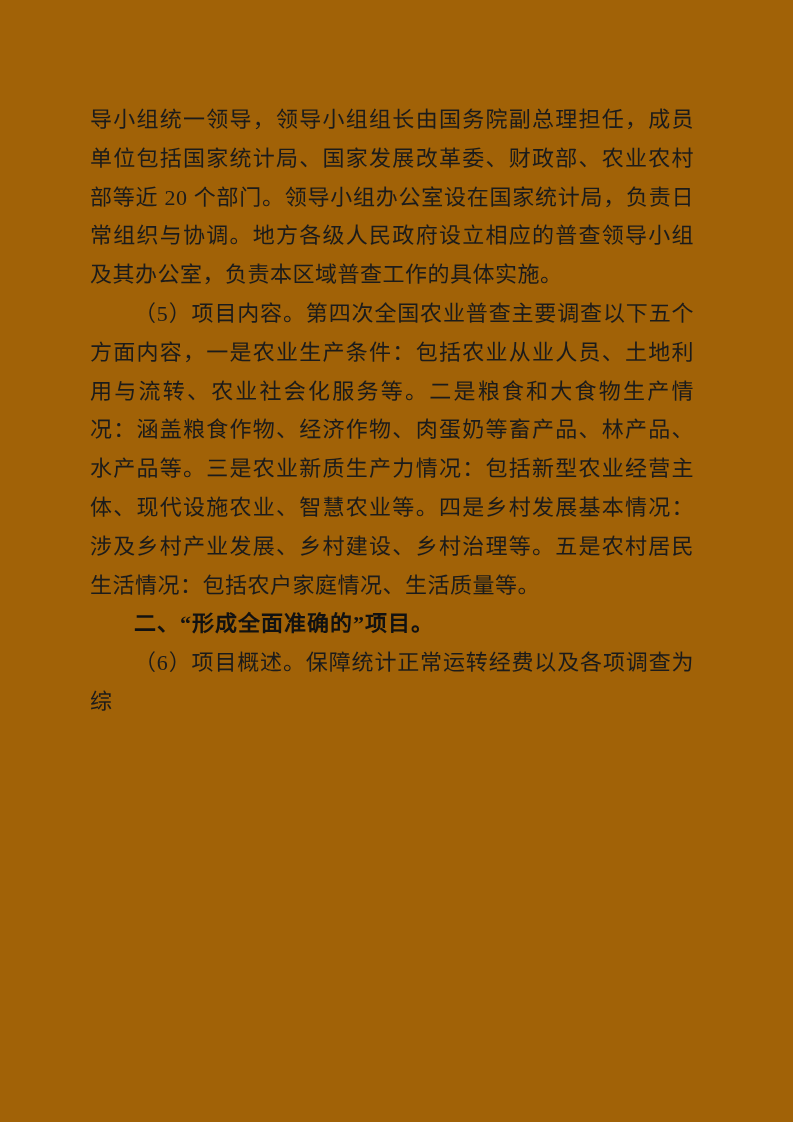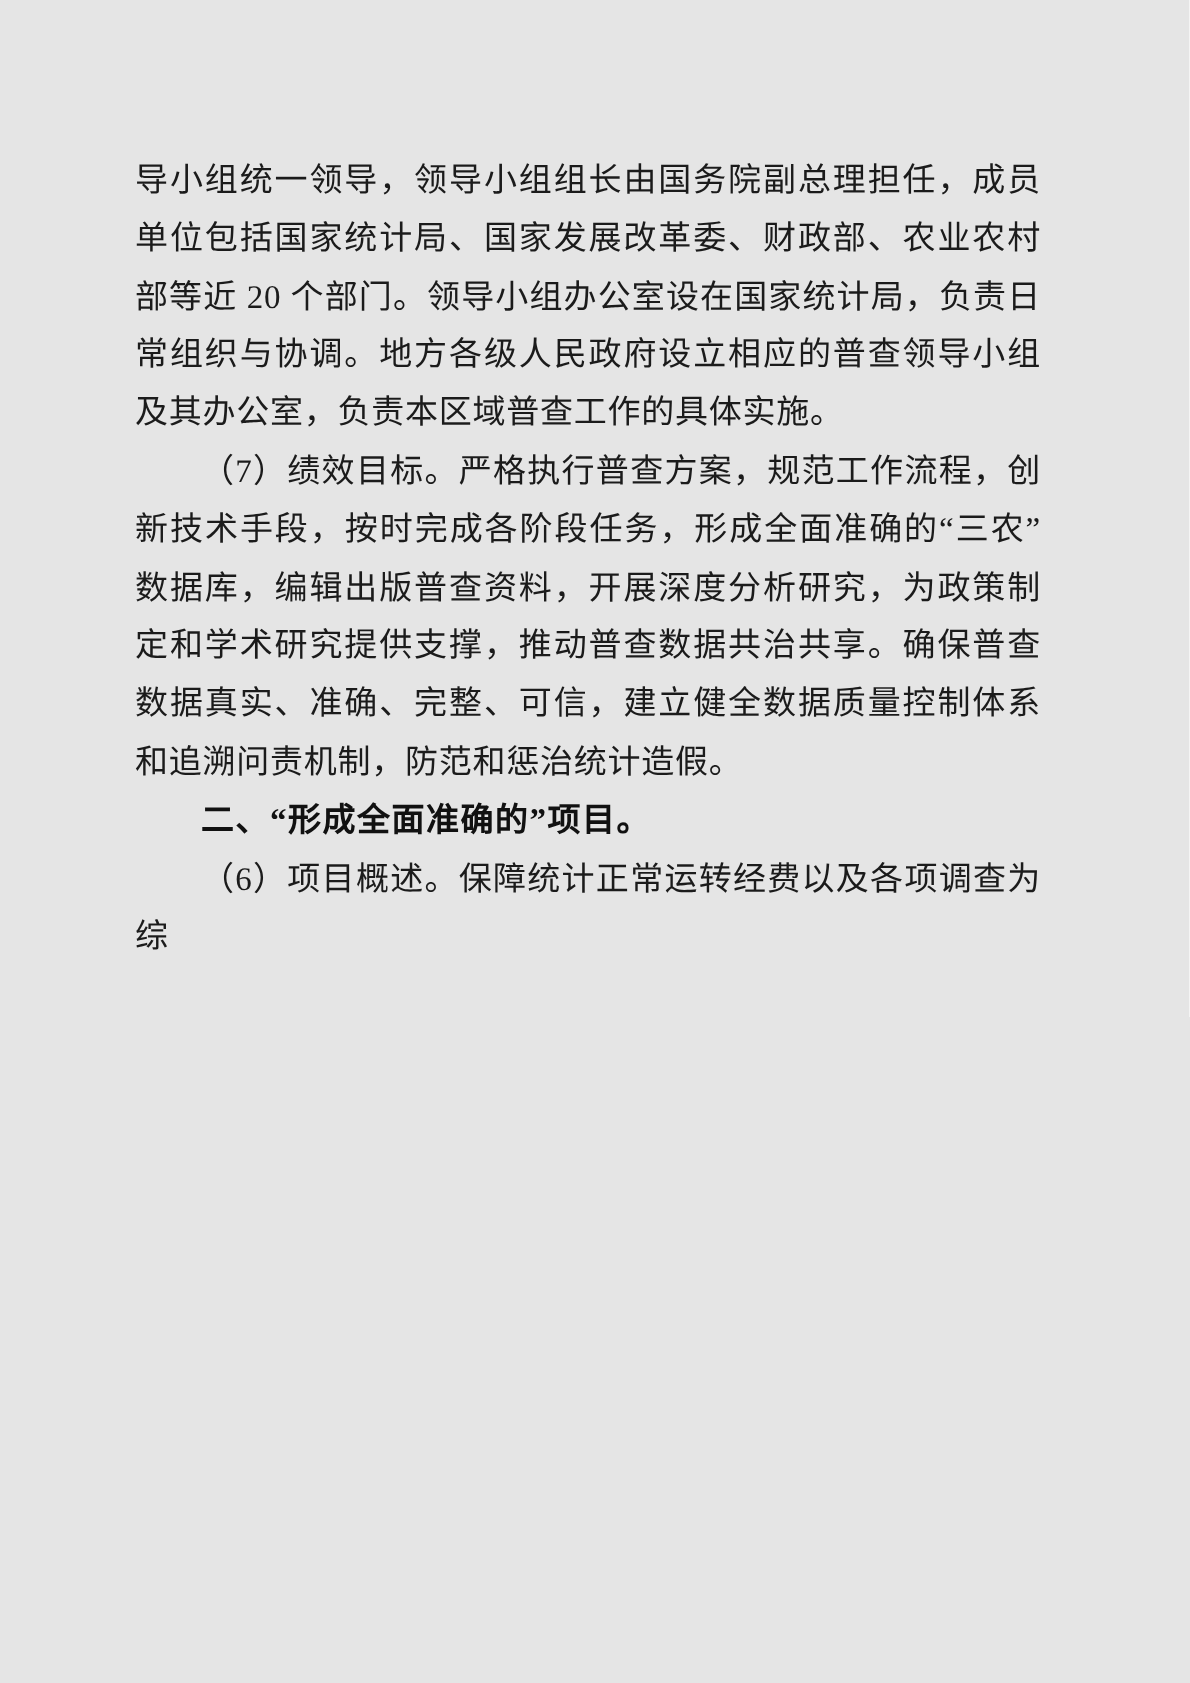--- a/index.html
+++ b/index.html
@@ -13,21 +13,21 @@
     position: relative;
     overflow: hidden;
     font-family: "Liberation Serif", "DejaVu Serif", serif;
   }
   .page {
     position: absolute;
     left: 0;
     top: 0;
     width: 793px;
     height: 1122px;
-    background: #e5e5e5;
+    background: #a16207;
   }
   .content {
     position: absolute;
     left: 90px;
     top: 101px;
     width: 604px;
     color: #1b1b1b;
   }
   .para {
     margin: 0;
@@ -47,17 +47,17 @@
     color: #111111;
     letter-spacing: 1px;
   }
 </style>
 </head>
 <body>
 
 <div class="page">
   <div class="content">
     <p class="para no-indent">导小组统一领导，领导小组组长由国务院副总理担任，成员单位包括国家统计局、国家发展改革委、财政部、农业农村部等近 20 个部门。领导小组办公室设在国家统计局，负责日常组织与协调。地方各级人民政府设立相应的普查领导小组及其办公室，负责本区域普查工作的具体实施。</p>
-    <p class="para">（7）绩效目标。严格执行普查方案，规范工作流程，创新技术手段，按时完成各阶段任务，形成全面准确的“三农”数据库，编辑出版普查资料，开展深度分析研究，为政策制定和学术研究提供支撑，推动普查数据共治共享。确保普查数据真实、准确、完整、可信，建立健全数据质量控制体系和追溯问责机制，防范和惩治统计造假。</p>
+    <p class="para">（5）项目内容。第四次全国农业普查主要调查以下五个方面内容，一是农业生产条件：包括农业从业人员、土地利用与流转、农业社会化服务等。二是粮食和大食物生产情况：涵盖粮食作物、经济作物、肉蛋奶等畜产品、林产品、水产品等。三是农业新质生产力情况：包括新型农业经营主体、现代设施农业、智慧农业等。四是乡村发展基本情况：涉及乡村产业发展、乡村建设、乡村治理等。五是农村居民生活情况：包括农户家庭情况、生活质量等。</p>
     <p class="para heading">二、“形成全面准确的”项目。</p>
     <p class="para">（6）项目概述。保障统计正常运转经费以及各项调查为综</p>
   </div>
 </div>
 
 </body></html>

